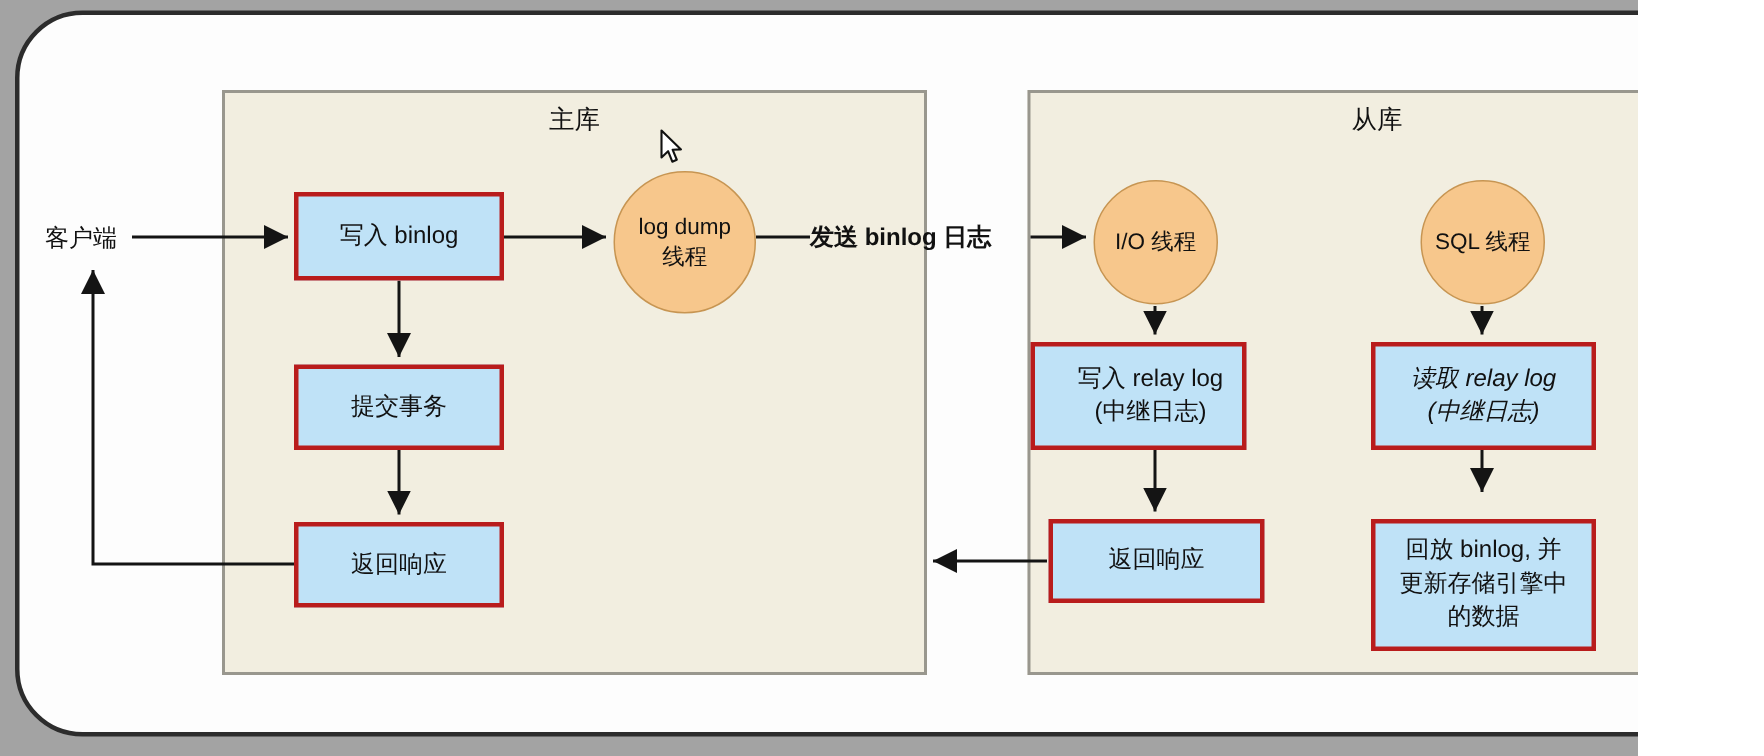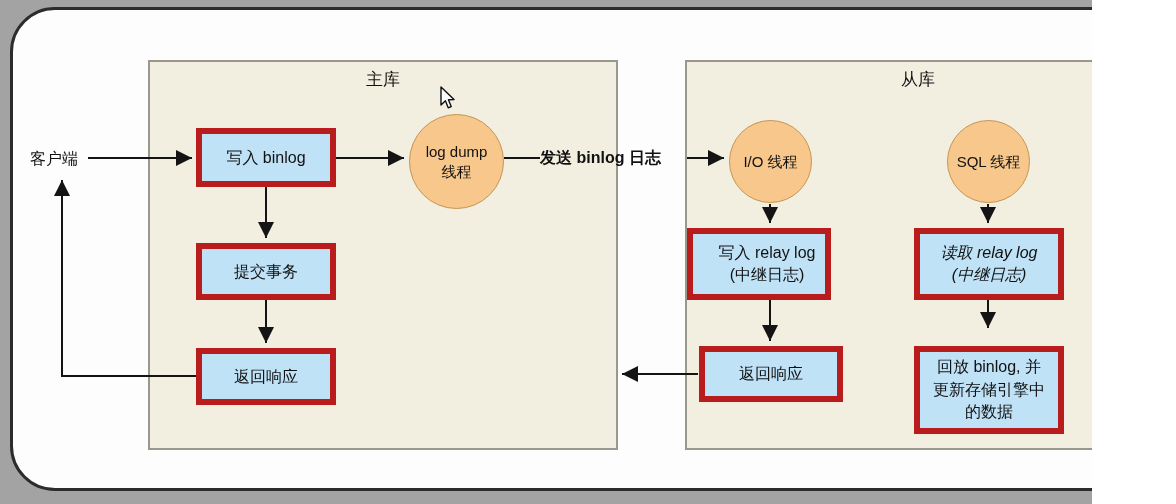--- a/index.html
+++ b/index.html
@@ -18,21 +18,21 @@
   .panel-master { left:148px; top:60px; width:470px; height:390px; }
   .panel-slave  { left:663px; top:60px; width:466px; height:390px;margin-left:22px; }
   .panel-title {
     position:absolute; top:6px; left:0; width:100%; text-align:center;
     font-size:17px; color:#111;
   }
 
   svg.wires { position:absolute; left:0; top:0; z-index:5; pointer-events:none; }
 
   .bluebox {
-    position:absolute; background:#bfe2f7; border:6px solid #b91c1c;
+    position:absolute; background:#bfe2f7; border:3px solid #b91c1c;
     display:flex; flex-direction:column; align-items:center; justify-content:center;
     text-align:center; font-size:16px; line-height:1.35; z-index:10;
   }
   .bb-write-binlog   { left:196px; top:128px; width:140px; height:59px; }
   .bb-commit         { left:196px; top:243px; width:140px; height:57px; }
   .bb-master-resp    { left:196px; top:348px; width:140px; height:57px; }
   .bb-write-relay    { left:687px; top:228px; width:144px; height:72px;padding-left:16px; }
   .bb-read-relay     { left:914px; top:228px; width:150px; height:72px;font-style:italic; }
   .bb-slave-resp     { left:699px; top:346px; width:144px; height:56px; }
   .bb-replay         { left:914px; top:333px; width:150px; height:88px; line-height:1.4;margin-top:13px; }

